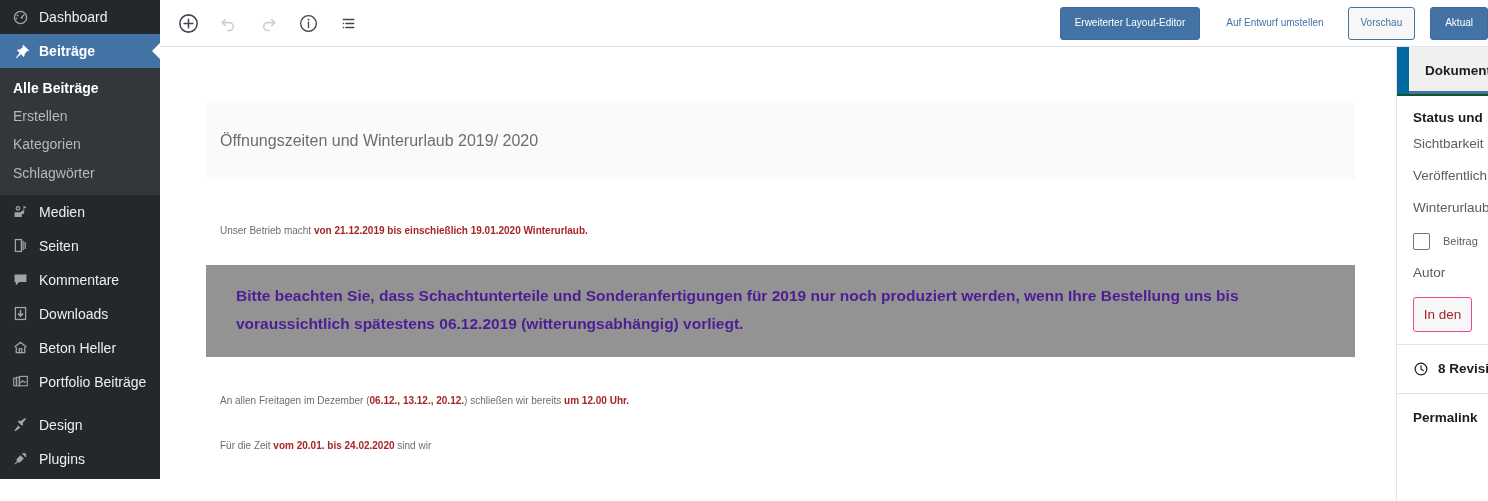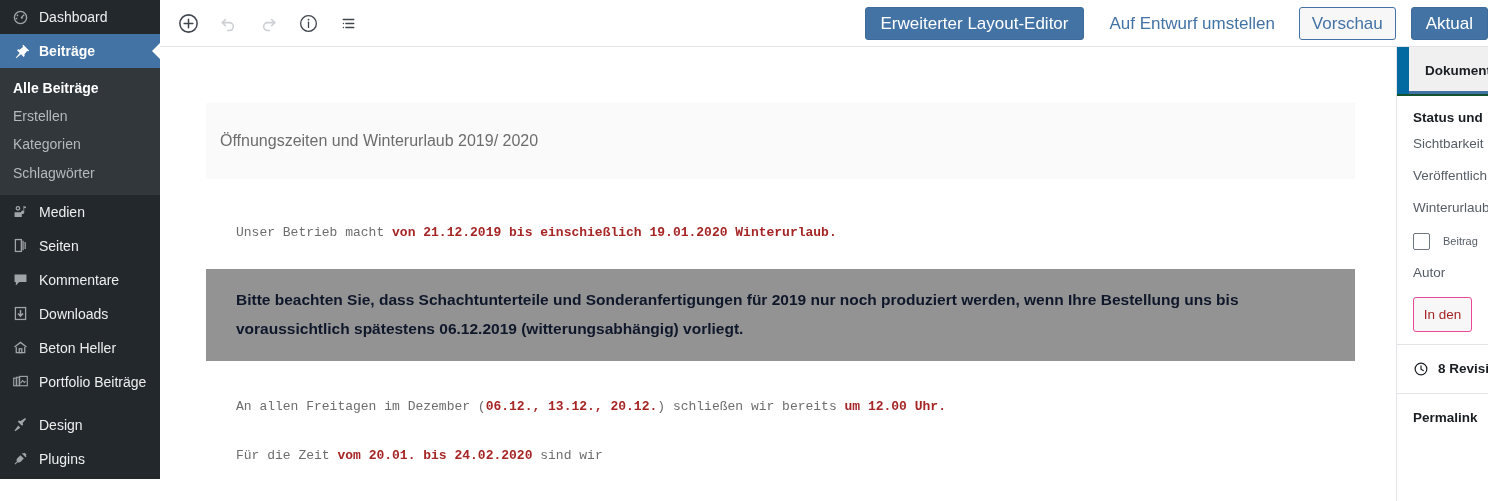--- a/index.html
+++ b/index.html
@@ -139,21 +139,21 @@
 
   .header-right {
     margin-left: auto;
     display: flex;
     align-items: center;
     gap: 0;
     padding-right: 0;
   }
   .btn {
     font-family: "Liberation Sans", sans-serif;
-    font-size: 17px;
+    font-size: 10px;
     line-height: 1;
     border-radius: 3px;
     padding: 0 12px;
     height: 33px;
     display: inline-flex;
     align-items: center;
     justify-content: center;
     box-sizing: border-box;
     white-space: nowrap;
     cursor: pointer;
@@ -212,42 +212,41 @@
   }
   .post-title {
     font-family: "Liberation Sans", sans-serif;
     font-size: 16px;
     color: #6d6d6d;
     line-height: 1.2;
     margin: 0;
     font-weight: normal;
   }
   .para {
-    font-size: 13px;
+    font-size: 10px;
     line-height: 1.45;
     color: #6d6d6d;
-    margin: 16px;
+    margin: 0;
     padding: 0 14px;
-    font-family: Liberation Mono, monospace;
   }
   .para.p1 { margin-top: 45px; }
   .para.p3 { margin-top: 37px; }
   .para.p4 { margin-top: 30px; }
   .rb {
     color: #a62626;
     font-weight: bold;
   }
   .highlight-block {
     background: #939393;
     margin-top: 26px;
     padding: 17px 28px 18px 30px;
     box-sizing: border-box;
   }
   .highlight-text {
-    color: #0f172a;
+    color: #4c1d95;
     font-weight: bold;
     font-size: 15.5px;
     line-height: 1.85;
     margin: 0;
     font-family: "Liberation Sans", sans-serif;
   }
 
   
   .settings-sidebar {
     width: 92px;

